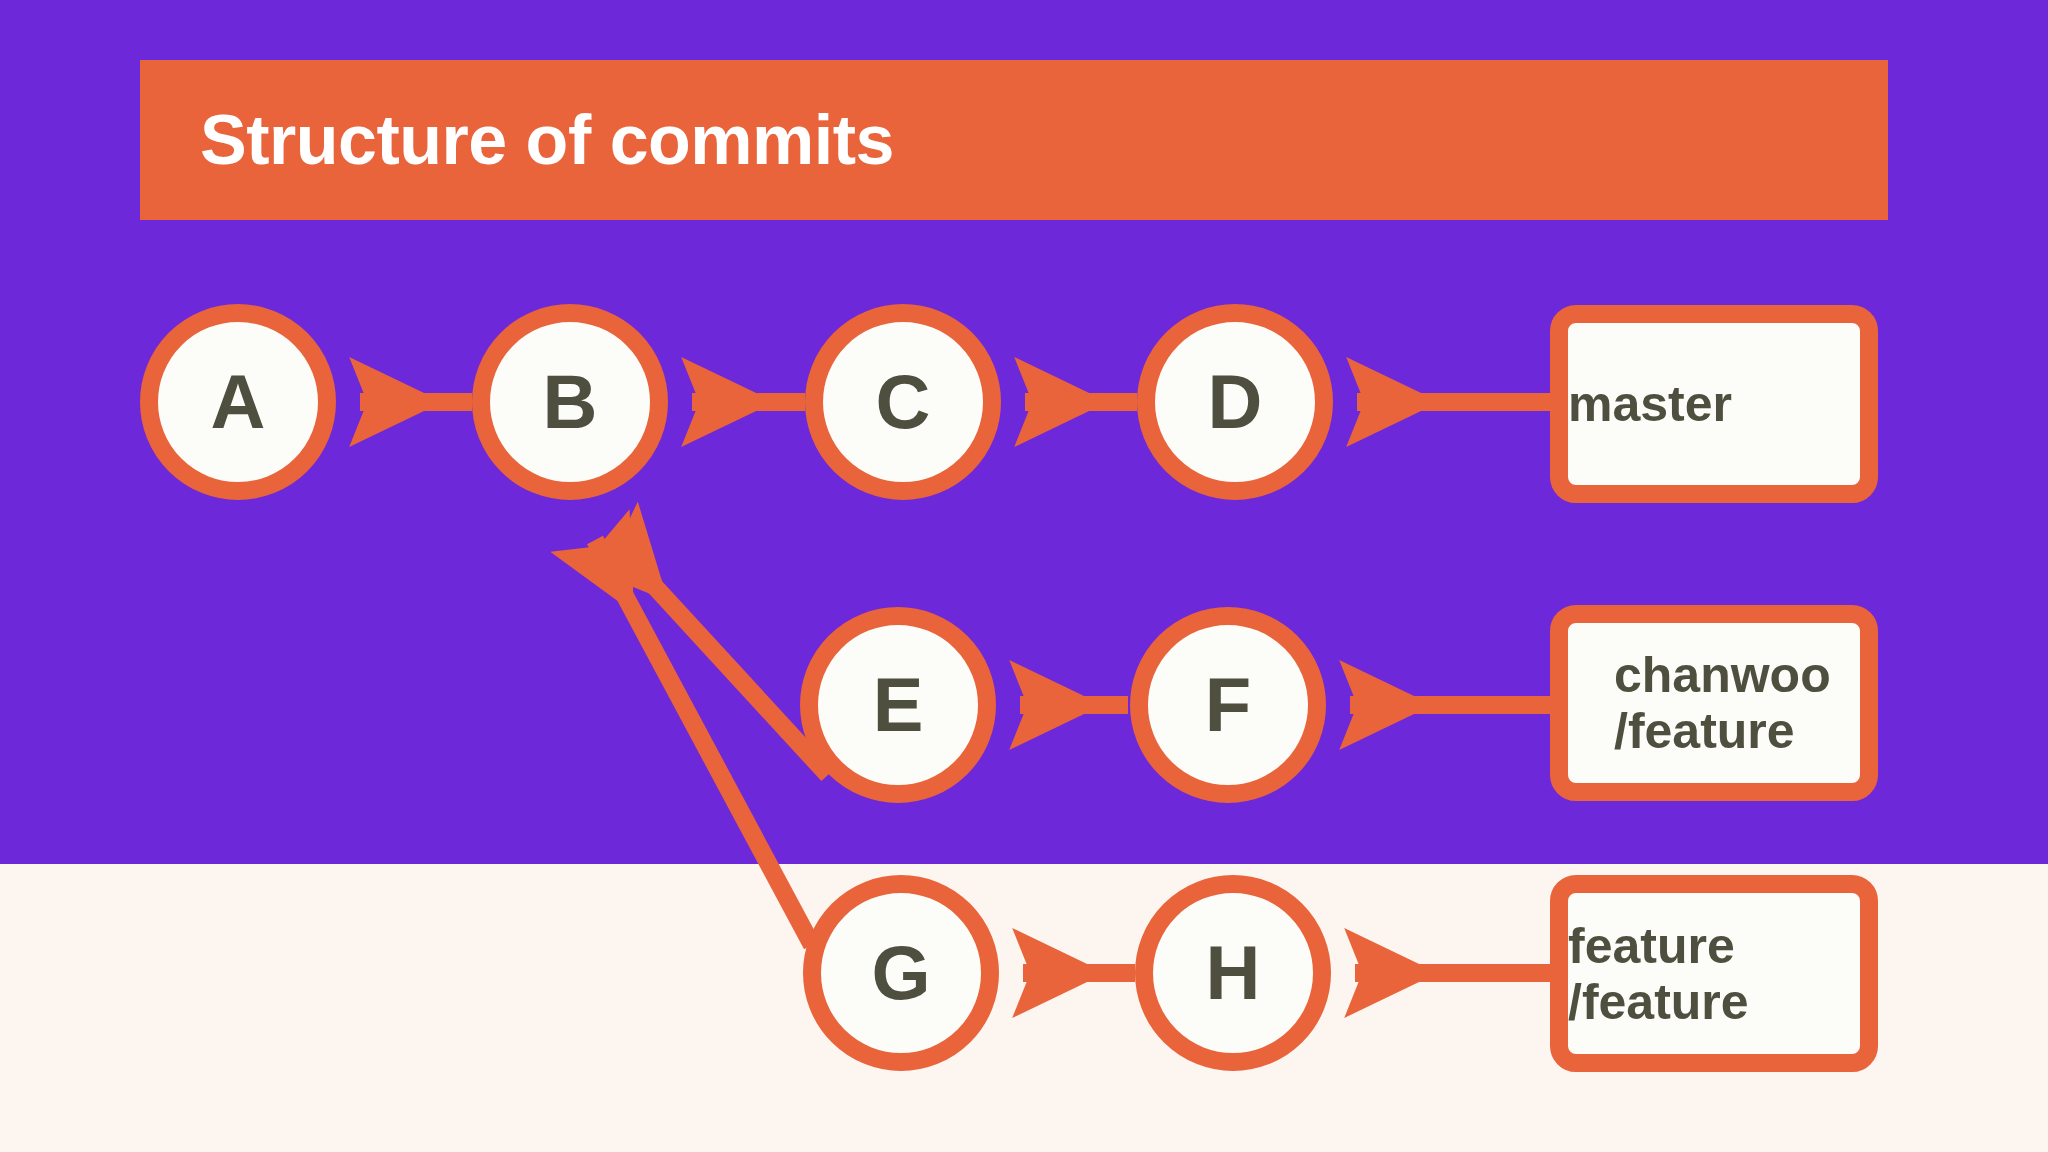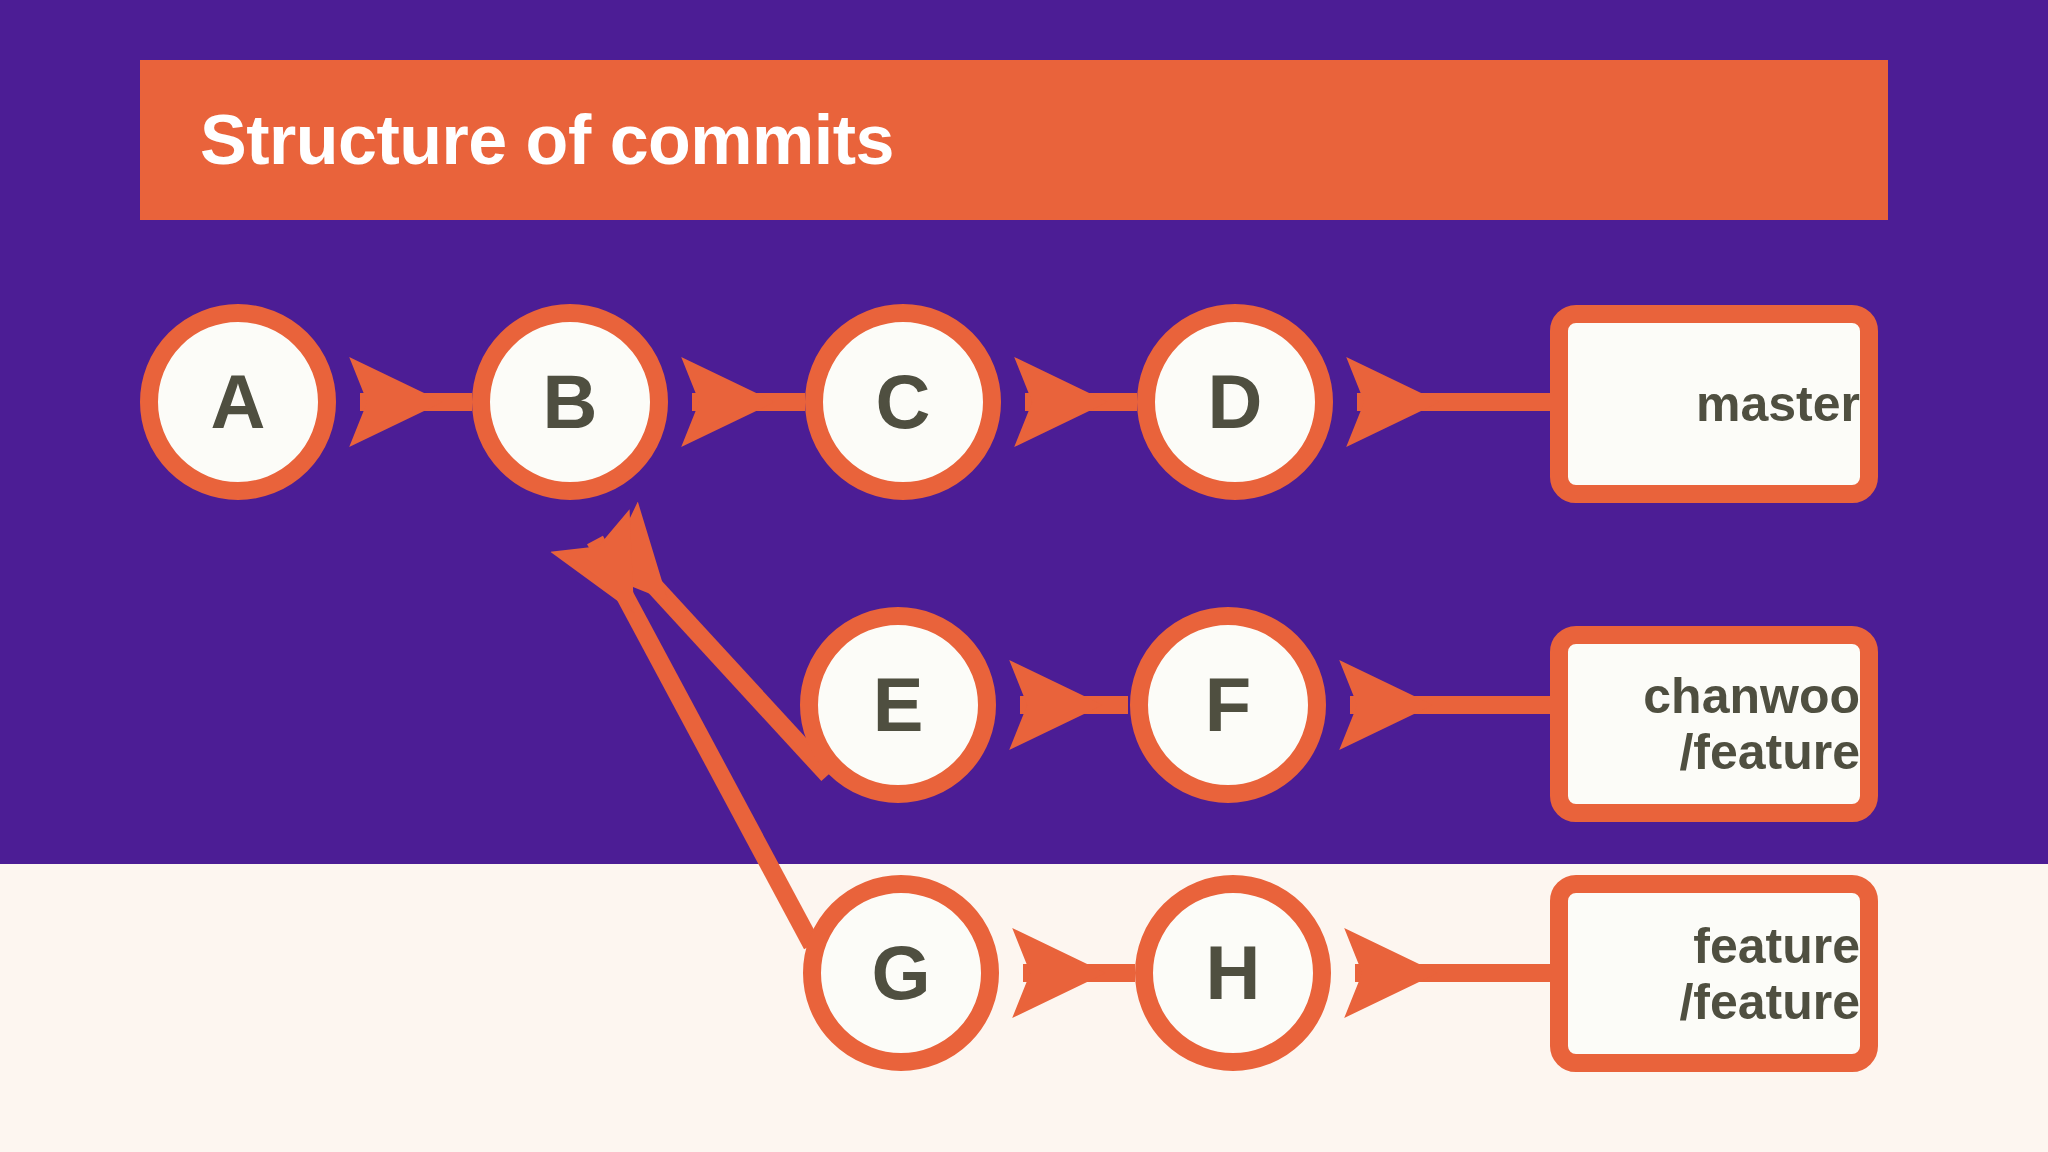--- a/index.html
+++ b/index.html
@@ -11,21 +11,21 @@
   body {
     width: 2048px;
     height: 1152px;
     overflow: hidden;
     font-family: "Liberation Sans", sans-serif;
   }
   #slide {
     position: relative;
     width: 2048px;
     height: 864px;
-    background: #4c1d95;
+    background: #6d28d9;
   }
 
   
   #title-bar {
     position: absolute;
     left: 140px;
     top: 60px;
     width: 1748px;
     height: 160px;
     background: #E9633B;
@@ -79,21 +79,21 @@
   .branch-box {
     position: absolute;
     left: 1550px;
     width: 328px;
     background: #FCFCF8;
     border: 18px solid #E9633B;
     border-radius: 26px;
     box-sizing: border-box;
     display: flex;
     flex-direction: column;
-    align-items: flex-end;
+    align-items: flex-start;
     justify-content: center;
     z-index: 3;
   }
   .branch-line {
     color: #4F4F40;
     font-size: 50px;
     font-weight: bold;
     line-height: 1.12;
     text-align: center;
     white-space: nowrap;
@@ -167,21 +167,21 @@
   </div>
 
   <div class="commit-node" style="left:1135px; top:875px;">
     <span class="commit-label">H</span>
   </div>
 
   <div class="branch-box" style="top:305px; height:198px;">
     <span class="branch-line">master</span>
   </div>
 
-  <div class="branch-box" style="top:626px; height:196px;">
+  <div class="branch-box" style="top:605px; height:196px;padding-left:46px;">
     <span class="branch-line">chanwoo</span>
     <span class="branch-line">/feature</span>
   </div>
 
   <div class="branch-box" style="top:875px; height:197px;">
     <span class="branch-line">feature</span>
     <span class="branch-line">/feature</span>
   </div>
 
 </div>

